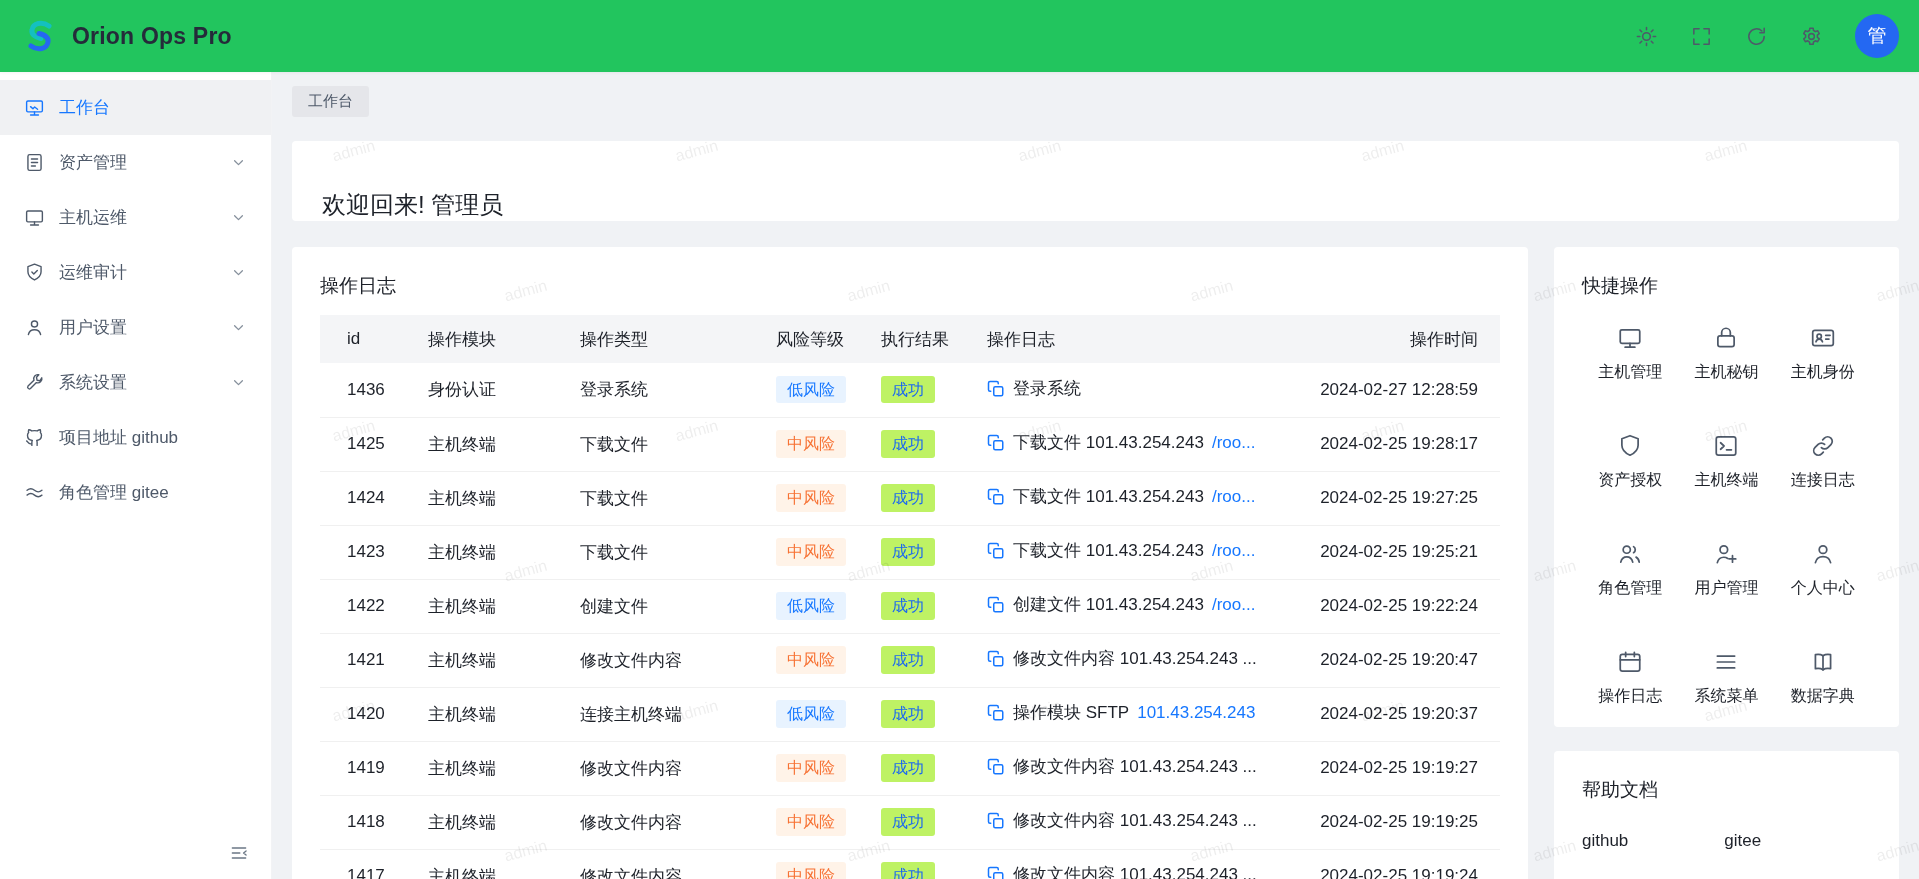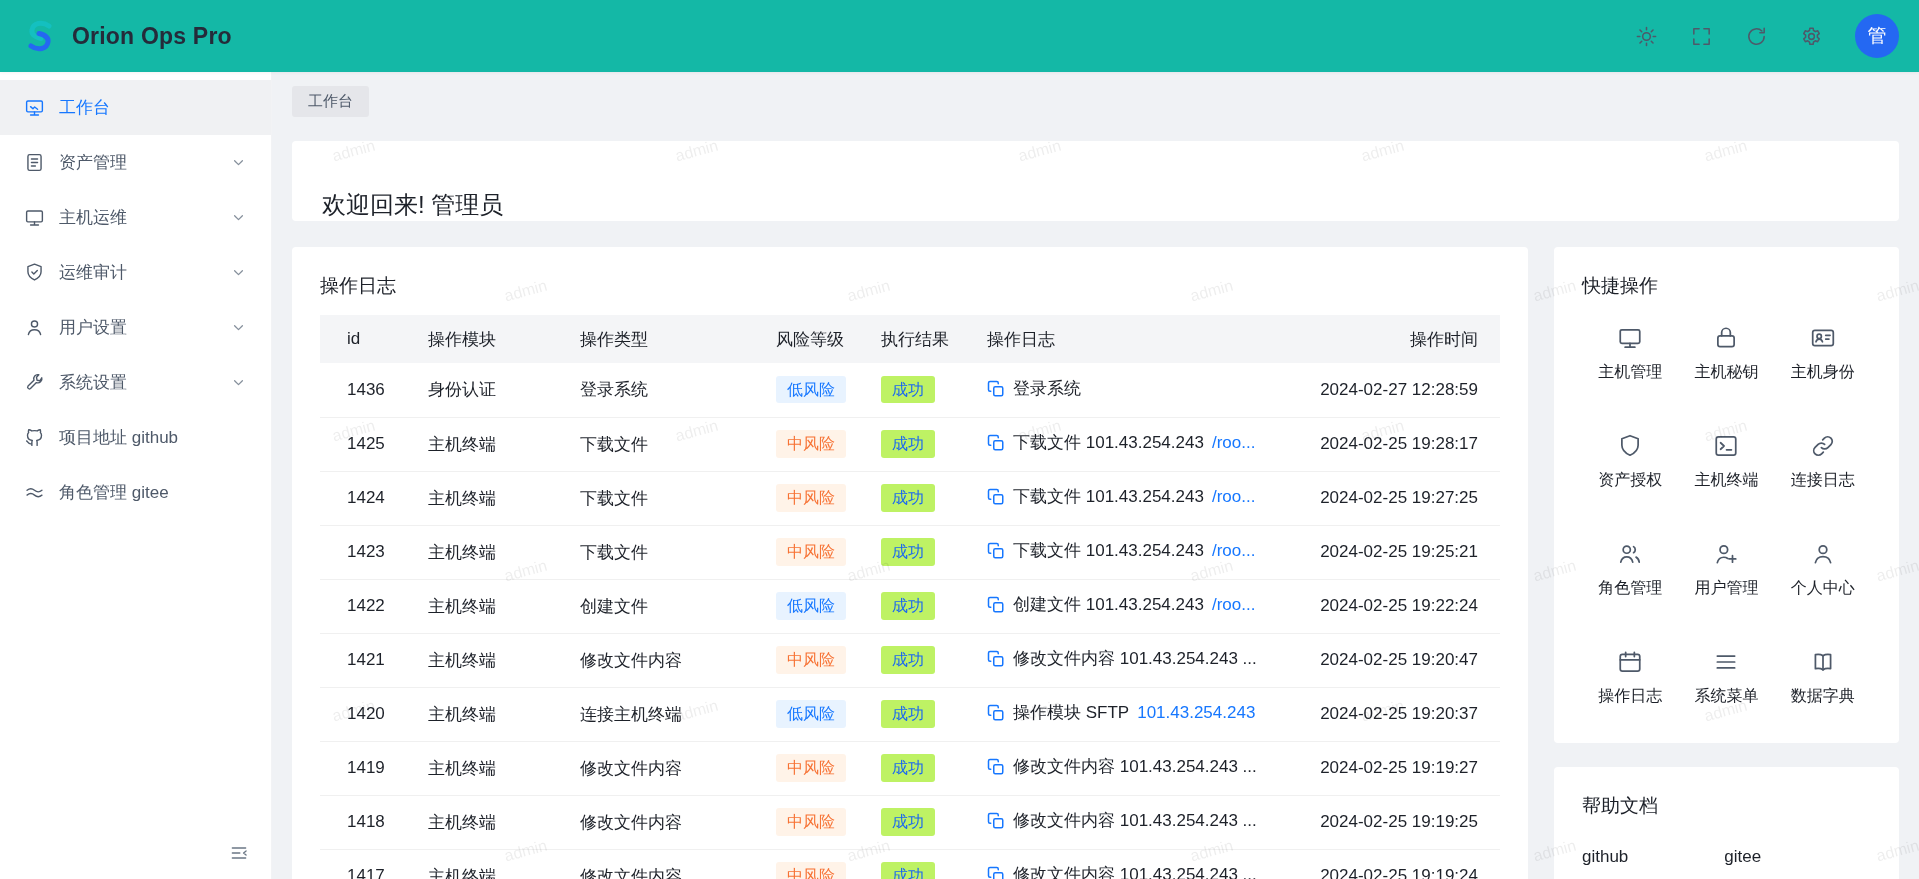--- a/index.html
+++ b/index.html
@@ -1,20 +1,20 @@
 <!DOCTYPE html>
 <html><head>
 <meta charset="utf-8">
 <style>
   * { margin:0; padding:0; box-sizing:border-box; }
   html,body { width:1919px; height:879px; overflow:hidden; background:#f0f2f5;
     font-family:"Liberation Sans","DejaVu Sans",sans-serif; color:#1d2129; }
 
   
-  .header { position:fixed; top:0; left:0; width:1919px; height:72px; background:#14b8a6;
+  .header { position:fixed; top:0; left:0; width:1919px; height:72px; background:#22c55e;
     display:flex; align-items:center; justify-content:space-between; padding:0 20px; z-index:30;
     box-shadow:0 1px 3px rgba(0,21,41,.05); }
   .brand { display:flex; align-items:center; gap:12px; cursor:pointer; }
   .brand-logo { width:40px; height:40px; }
   .brand-title { font-size:23px; font-weight:700; color:#252b3a; letter-spacing:.2px; }
   .header-actions { display:flex; align-items:center; gap:32px; }
   .hicon { width:23px; height:23px; color:#4e5969; cursor:pointer; display:inline-flex; }
   .hicon svg { width:100%; height:100%; }
   .avatar { width:44px; height:44px; border-radius:50%; background:#2468f2; color:#fff;
     display:flex; align-items:center; justify-content:center; font-size:19px; cursor:pointer; }
@@ -65,21 +65,21 @@
   .badge { display:inline-block; font-size:16px; padding:4px 11px; border-radius:3px; line-height:1.2; }
   .badge.low { background:#e8f3ff; color:#1677ff; }
   .badge.mid { background:#fff3e8; color:#f77234; }
   .badge.result { background:#bef264; color:#1b68f0; }
   .log-flex { display:inline-flex; align-items:center; gap:8px; max-width:100%; }
   .copy-ic { width:18px; height:18px; color:#1677ff; cursor:pointer; flex:none; display:inline-flex; }
   .copy-ic svg { width:100%; height:100%; }
   .log-link { color:#1677ff; cursor:pointer; text-decoration:none; }
 
   .right-col { width:345px; flex:none; display:flex; flex-direction:column; gap:24px; }
-  .quick-card { padding:26px 28px 36px;font-family:Liberation Mono, monospace; }
+  .quick-card { padding:26px 28px 20px;font-family:Liberation Mono, monospace; }
   .qa-grid { margin-top:26px; display:grid; grid-template-columns:repeat(3,1fr); row-gap:50px; }
   .qa-item { display:flex; flex-direction:column; align-items:center; gap:11px; cursor:pointer; }
   .qa-icon { width:26px; height:26px; color:#4e5969; display:inline-flex; }
   .qa-icon svg { width:100%; height:100%; }
   .qa-label { font-size:16px; color:#1d2129; white-space:nowrap; }
 
   .help-card { padding:26px 28px 40px; }
   .help-links { margin-top:28px; display:flex; gap:96px; }
   .help-link { font-size:17px; color:#1d2129; cursor:pointer; }
 </style>

